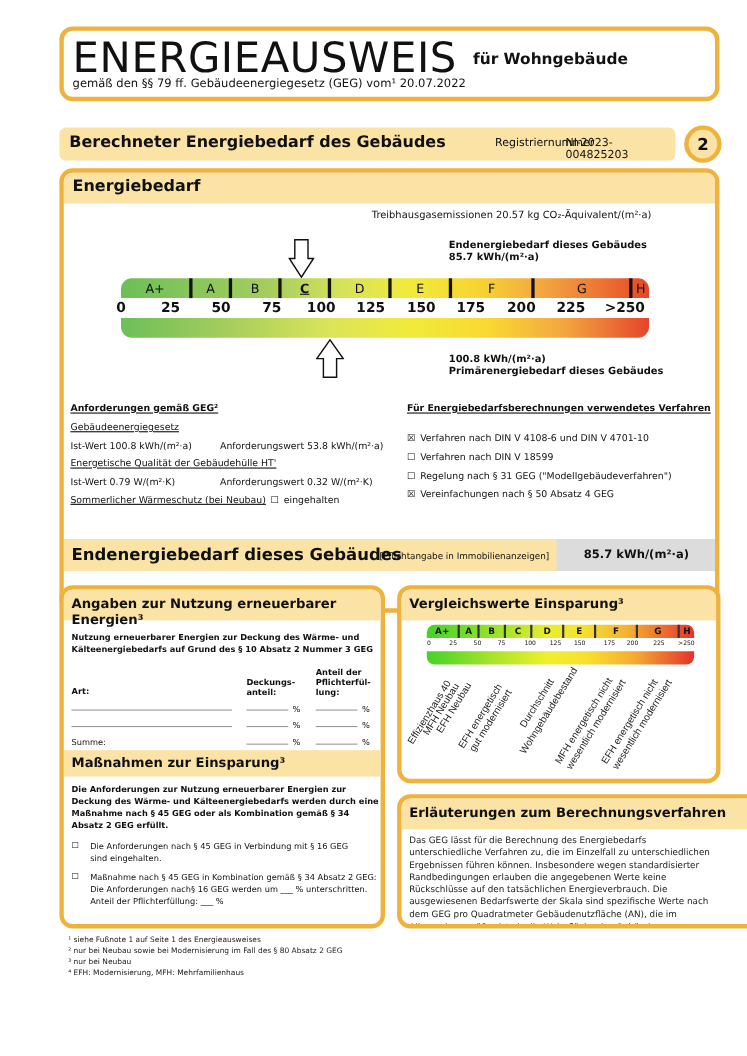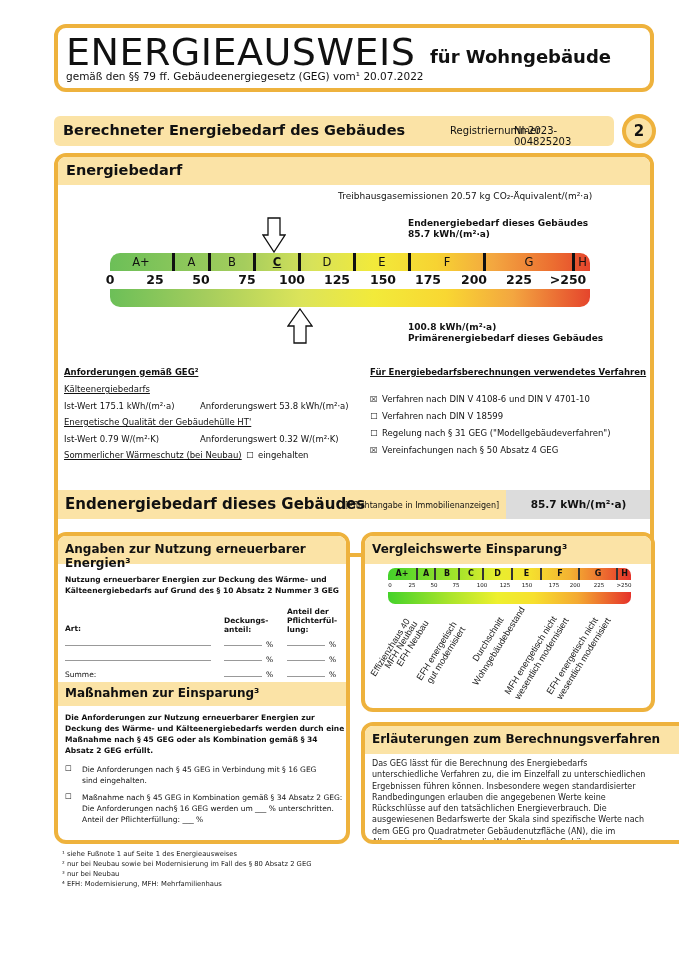--- a/index.html
+++ b/index.html
@@ -5,21 +5,21 @@
   * { box-sizing: border-box; margin: 0; padding: 0; }
   html, body { width: 679px; height: 960px; background: #ffffff; overflow: hidden; }
   body { font-family: "DejaVu Sans", sans-serif; color: #111; position: relative; }
 
   .box { position: absolute; border: 4px solid #eeb23d; border-radius: 12px; background: #fff; }
   .hdr { background: #fbe3a6; }
 
   
   #title-box { left: 54px; top: 24px; width: 600px; height: 68px; }
   #title-main { position: absolute; left: 8px; top: 2px; font-size: 38px; font-weight: normal; letter-spacing: 0.5px; line-height: 44px; }
-  #title-sub { position: absolute; left: 372px; top: 18px; font-size: 18px; font-weight: bold; }
+  #title-sub { position: absolute; left: 372px; top: 18px; font-size: 14px; font-weight: bold; }
   #title-law { position: absolute; left: 8px; top: 42px; font-size: 10.5px; }
 
   
   #sec-bar { position: absolute; left: 54px; top: 116px; width: 560px; height: 30px; background: #fbe3a6; border-radius: 6px; padding-left: 41px; }
   #sec-title { position: absolute; left: 9px; top: 6px; font-size: 14.5px; font-weight: bold; }
   #reg-label { position: absolute; left: 356px; top: 9px; font-size: 10px; font-weight: normal; margin-left: 40px; }
   #reg-value { position: absolute; left: 460px; top: 9px; font-size: 10px; }
   #page-num { position: absolute; left: 622px; top: 114px; width: 34px; height: 34px; border-radius: 50%; border: 4px solid #eeb23d; background: #fbe3a6; text-align: center; font-size: 15px; font-weight: bold; line-height: 26px; }
 
   
@@ -140,22 +140,22 @@
 
   <svg class="arrow" style="left:229px;top:151px" width="26" height="36" viewBox="0 0 26 36">
     <path d="M13 1 L25 18 H19 V35 H7 V18 H1 Z" fill="#fff" stroke="#111" stroke-width="1.3"></path>
   </svg>
   <div id="prim-bot">
     <div>100.8 kWh/(m²·a)</div>
     <div>Primärenergiebedarf dieses Gebäudes</div>
   </div>
 
   <div class="req b u" style="left:6px;top:210px">Anforderungen gemäß GEG²</div>
-  <div class="req u" style="left:6px;top:227px">Kälteenergiebedarfs</div>
-  <div class="req" style="left:6px;top:244px">Ist-Wert 175.1 kWh/(m²·a)</div>
+  <div class="req u" style="left:6px;top:227px">Gebäudeenergiegesetz</div>
+  <div class="req" style="left:6px;top:244px">Ist-Wert 100.8 kWh/(m²·a)</div>
   <div class="req" style="left:142px;top:244px">Anforderungswert 53.8 kWh/(m²·a)</div>
   <div class="req u" style="left:6px;top:260px">Energetische Qualität der Gebäudehülle HT'</div>
   <div class="req" style="left:6px;top:277px">Ist-Wert 0.79 W/(m²·K)</div>
   <div class="req" style="left:142px;top:277px">Anforderungswert 0.32 W/(m²·K)</div>
   <div class="req u" style="left:6px;top:293px">Sommerlicher Wärmeschutz (bei Neubau)</div>
   <div class="req" style="left:188px;top:293px">☐</div>
   <div class="req" style="left:200px;top:293px">eingehalten</div>
 
   <div class="req b u" style="left:312px;top:210px">Für Energiebedarfsberechnungen verwendetes Verfahren</div>
   <div class="req" style="left:312px;top:237px">☒</div>

